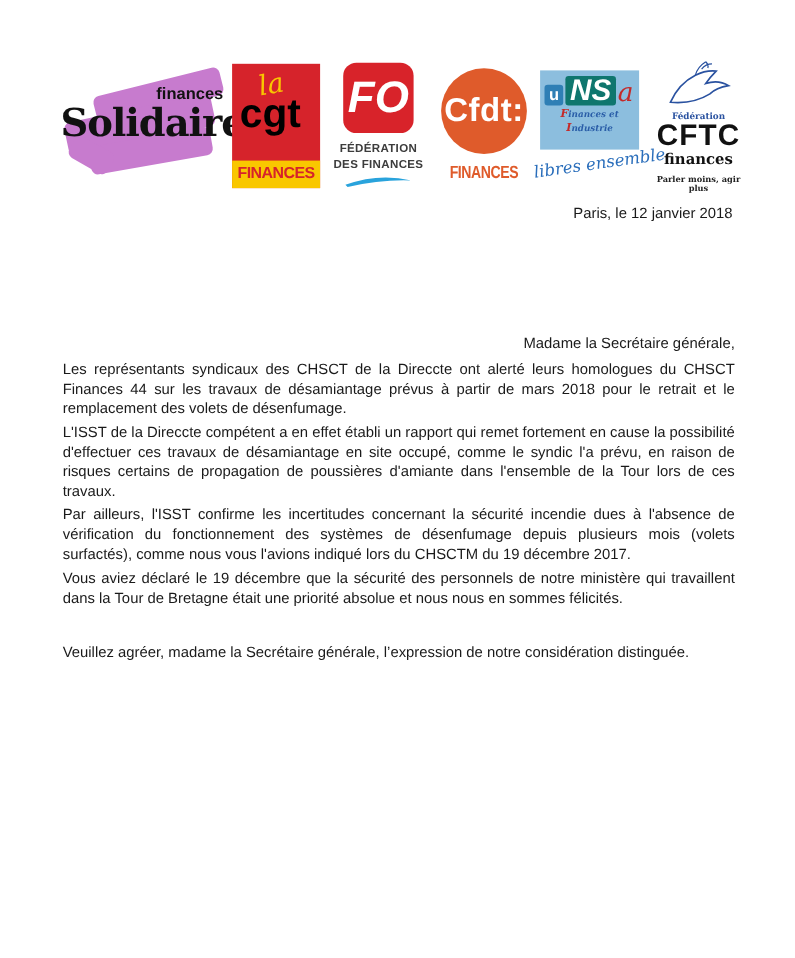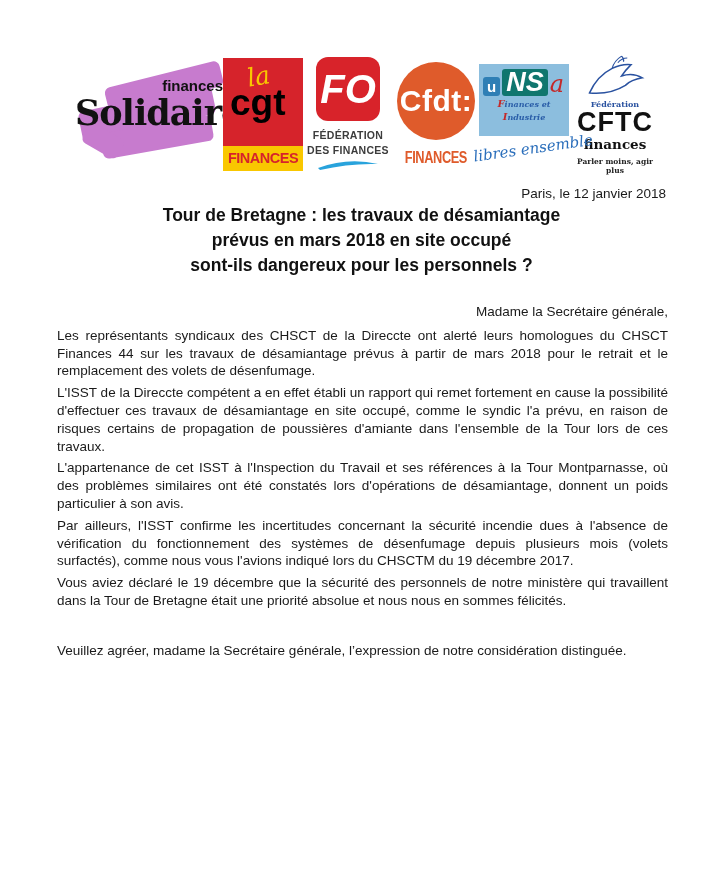--- a/index.html
+++ b/index.html
@@ -5,21 +5,21 @@
   * { margin:0; padding:0; box-sizing:border-box; }
   body { background:#888; font-family:"Liberation Sans", sans-serif; }
   .page {
     position:relative; width:723px; height:871px; margin:0 auto;
     background:#ffffff; color:#1a1a1a; overflow:hidden;
   }
 
   
   .logos {
     position:absolute; top:55px; left:55px; width:626px; height:118px;
-    display:flex; justify-content:center; align-items:center;
+    display:flex; justify-content:space-between; align-items:center;
   }
 
   
   .logo-solidaires { position:relative; width:148px; height:100px; flex:none; }
   .sol-stroke { position:absolute; background:#c77bce; border-radius:6px; }
   .sol-s1 { width:118px; height:26px; top:10px; left:30px; transform:rotate(-14deg); }
   .sol-s2 { width:136px; height:30px; top:34px; left:4px;  transform:rotate(-12deg); }
   .sol-s3 { width:112px; height:26px; top:60px; left:26px; transform:rotate(-10deg); }
   .sol-s4 { width:40px;  height:22px; top:66px; left:8px;  transform:rotate(30deg); }
   .sol-fin {
@@ -188,29 +188,23 @@
       <div class="cftc-fed">Fédération</div>
       <div class="cftc-main">CFTC</div>
       <div class="cftc-sub">finances</div>
       <div class="cftc-tag">Parler moins, agir plus</div>
     </div>
 
   </div>
 
   <div class="date-line">Paris, le 12 janvier 2018</div>
 
-  <div class="title">
-    <div>Tour de Bretagne : les travaux de désamiantage</div>
-    <div>prévus en mars 2018 en site occupé</div>
-    <div>sont-ils dangereux pour les personnels ?</div>
-  </div>
 
   <div class="body">
     <p class="salutation">Madame la Secrétaire générale,</p>
     <p class="para">Les représentants syndicaux des CHSCT de la Direccte ont alerté leurs homologues du CHSCT Finances 44 sur les travaux de désamiantage prévus à partir de mars 2018 pour le retrait et le remplacement des volets de désenfumage.</p>
     <p class="para">L'ISST de la Direccte compétent a en effet établi un rapport qui remet fortement en cause la possibilité d'effectuer ces travaux de désamiantage en site occupé, comme le syndic l'a prévu, en raison de risques certains de propagation de poussières d'amiante dans l'ensemble de la Tour lors de ces travaux.</p>
-    <p class="para">L'appartenance de cet ISST à l'Inspection du Travail et ses références à la Tour Montparnasse, où des problèmes similaires ont été constatés lors d'opérations de désamiantage, donnent un poids particulier à son avis.</p>
     <p class="para">Par ailleurs, l'ISST confirme les incertitudes concernant la sécurité incendie dues à l'absence de vérification du fonctionnement des systèmes de désenfumage depuis plusieurs mois (volets surfactés), comme nous vous l'avions indiqué lors du CHSCTM du 19 décembre 2017.</p>
     <p class="para">Vous aviez déclaré le 19 décembre que la sécurité des personnels de notre ministère qui travaillent dans la Tour de Bretagne était une priorité absolue et nous nous en sommes félicités.</p>
     <p class="para closing">Veuillez agréer, madame la Secrétaire générale, l’expression de notre considération distinguée.</p>
   </div>
 
 </div>
 
 </body></html>

